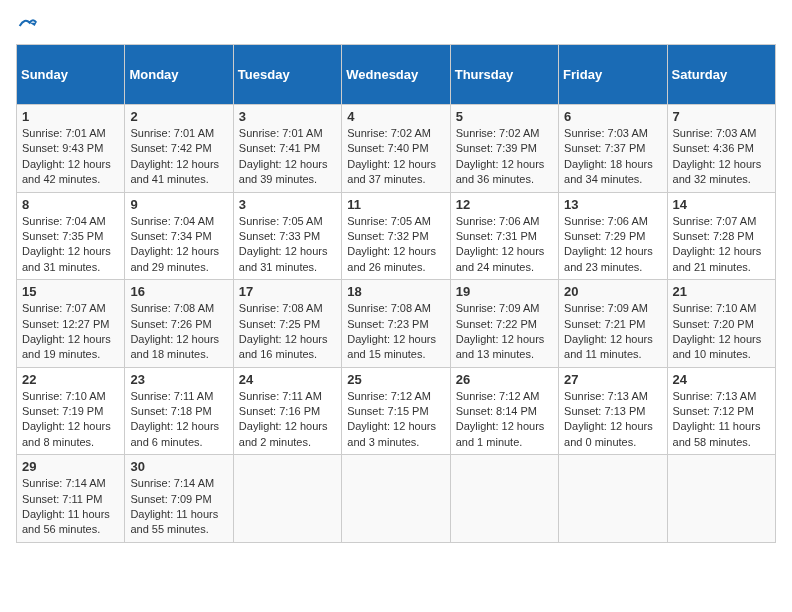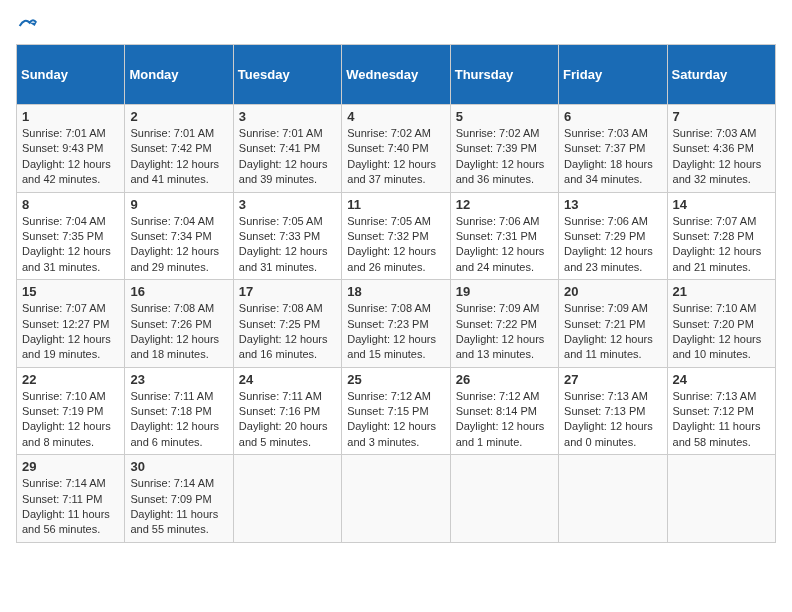--- a/index.html
+++ b/index.html
@@ -317,21 +317,21 @@
           <span>Sunrise: 7:11 AM</span><br>
           <span>Sunset: 7:18 PM</span><br>
           <span>Daylight: 12 hours and 6 minutes.</span>
         </div>
       </td>
         <td>
         <span class="day-number">24</span>
         <div class="day-info">
           <span>Sunrise: 7:11 AM</span><br>
           <span>Sunset: 7:16 PM</span><br>
-          <span>Daylight: 20 hours and 5 minutes.</span>
+          <span>Daylight: 12 hours and 2 minutes.</span>
         </div>
       </td>
         <td>
         <span class="day-number">25</span>
         <div class="day-info">
           <span>Sunrise: 7:12 AM</span><br>
           <span>Sunset: 7:15 PM</span><br>
           <span>Daylight: 12 hours and 3 minutes.</span>
         </div>
       </td>

